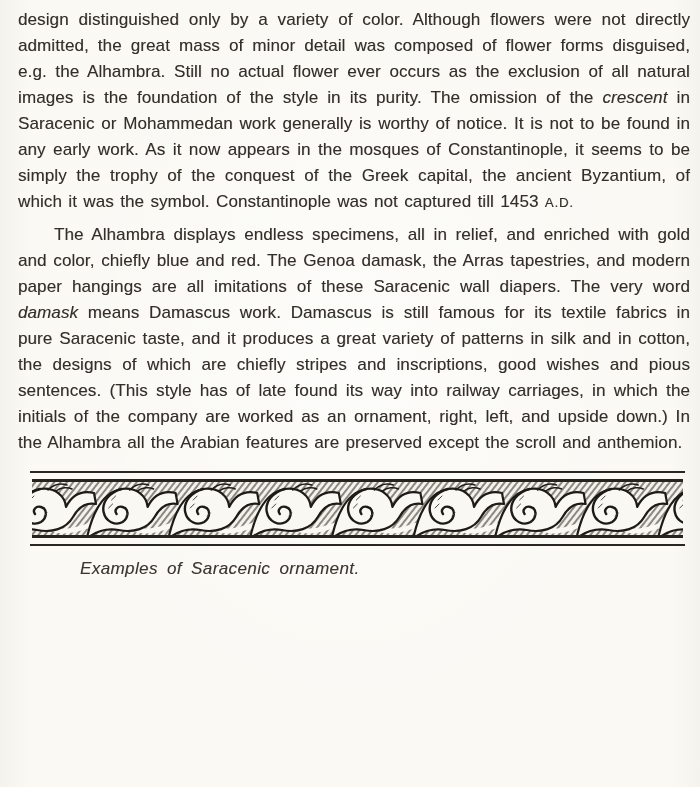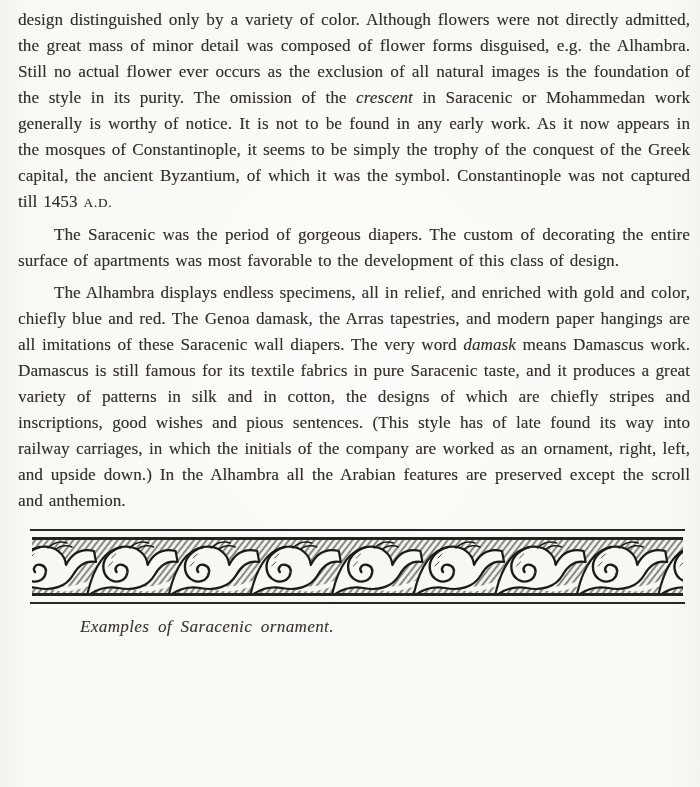--- a/index.html
+++ b/index.html
@@ -11,21 +11,21 @@
     position: relative;
     width: 700px;
     height: 787px;
     box-sizing: border-box;
     overflow: hidden;
     background:
       radial-gradient(ellipse at 50% 45%, rgba(255,255,255,0.55) 0%, rgba(255,255,255,0) 60%),
       linear-gradient(90deg, #f4f2ec 0%, #faf9f4 4%, #faf9f4 96%, #f5f3ed 100%),
       #f9f8f3;
     padding: 7px 10px 0 18px;
-    font-family: Liberation Serif, serif;
+    font-family: Liberation Sans, sans-serif;
     font-size: 17px;
     line-height: 26px;
     color: #332e29;
   }
   .para {
     margin: 0 0 6px 0;
     text-align: justify;
     text-align-last: left;
     letter-spacing: 0.1px;
     word-spacing: 1.5px;
@@ -50,21 +50,20 @@
   }
 </style>
 </head>
 <body>
 
 <div class="page">
 
   <p class="para"><span>design distinguished only by a variety of color. Although flowers were not directly admitted, the great mass of minor detail was composed of flower forms disguised, e.g. the Alhambra. Still no actual flower ever occurs as the exclusion of all natural images is the foundation of the style in its purity. The omission of the </span><span class="ital">crescent</span><span> in Saracenic or Mohammedan work generally is worthy of notice. It is not to be found in any early work. As it now appears in the mosques of Constantinople, it seems to be simply the trophy of the conquest of the Greek capital, the ancient Byzantium, of which it was the symbol. Constantinople was not captured till 1453 </span><span class="era">A.D.</span></p>
 
 
-  <p class="para indent"><span>The Saracenic was the period of gorgeous diapers. The custom of decorating the entire surface of apartments was most favorable to the development of this class of design.</span></p>
 
   <p class="para indent"><span>The Alhambra displays endless specimens, all in relief, and enriched with gold and color, chiefly blue and red. The Genoa damask, the Arras tapestries, and modern paper hangings are all imitations of these Saracenic wall diapers. The very word </span><span class="ital">damask</span><span> means Damascus work. Damascus is still famous for its textile fabrics in pure Saracenic taste, and it produces a great variety of patterns in silk and in cotton, the designs of which are chiefly stripes and inscriptions, good wishes and pious sentences. (This style has of late found its way into railway carriages, in which the initials of the company are worked as an ornament, right, left, and upside down.) In the Alhambra all the Arabian features are preserved except the scroll and anthemion.</span></p>
 
   <div class="figure-block">
     <svg width="655" height="76" viewBox="0 0 655 76" xmlns="http://www.w3.org/2000/svg" role="img" aria-label="engraved running scroll ornament">
       <defs>
         <pattern id="hatch" width="5" height="5" patternUnits="userSpaceOnUse" patternTransform="rotate(38)">
           <rect width="5" height="5" fill="#f4f2ec"></rect>
           <line x1="1" y1="0" x2="1" y2="5" stroke="#45403a" stroke-width="1.2"></line>
         </pattern>

